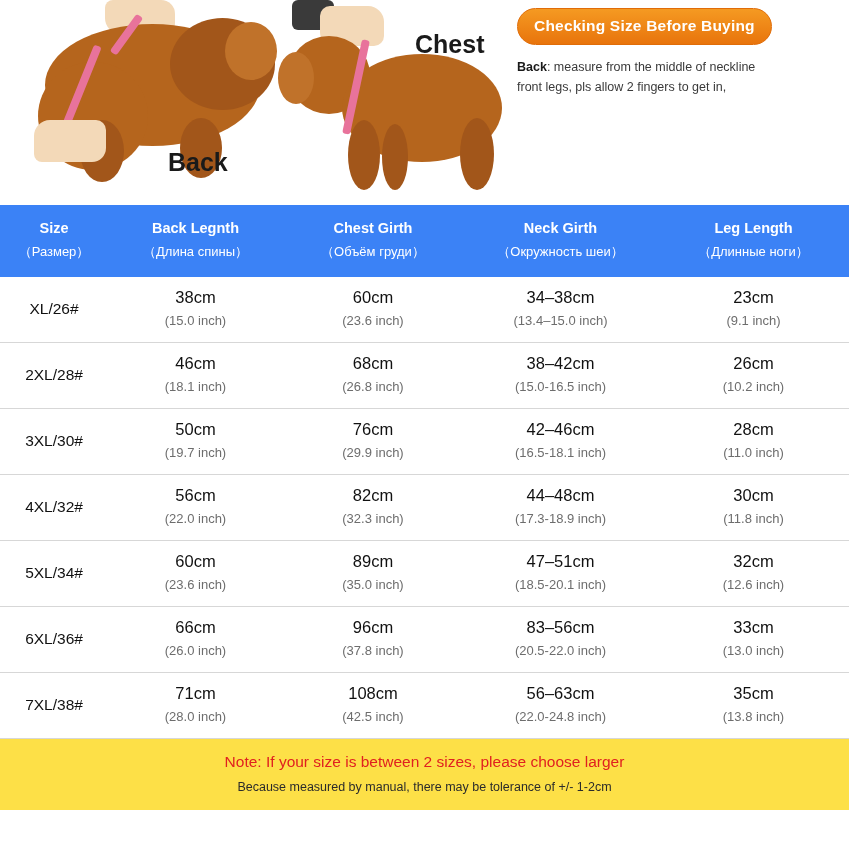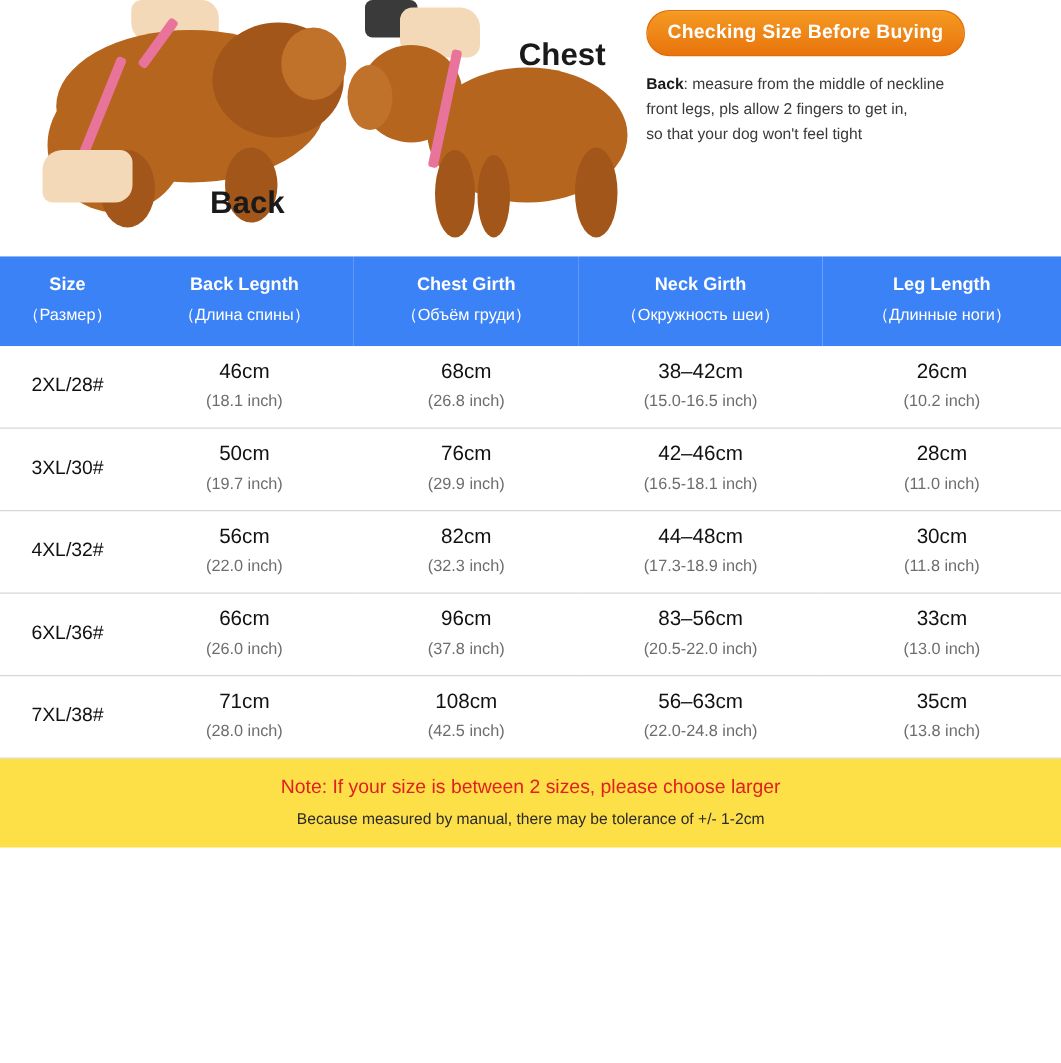--- a/index.html
+++ b/index.html
@@ -210,21 +210,20 @@
     <div class="label-back">Back</div>
     <div class="label-chest">Chest</div>
 
     <div class="info">
       <div class="info-title">Checking Size Before Buying</div>
       <div class="info-lines">
         <div>
           <b>Back</b><span>: measure from the middle of neckline</span>
         </div>
         <div>front legs, pls allow 2 fingers to get in,</div>
-        <div>so that your dog won't feel tight</div>
       </div>
     </div>
   </div>
 
   <table class="size-table">
     <colgroup>
       <col class="col-0">
         <col class="col-1">
         <col class="col-2">
         <col class="col-3">
@@ -249,20 +248,39 @@
           <span class="th-sub">（Окружность шеи）</span>
         </th>
         <th>
           <span>Leg Length</span>
           <span class="th-sub">（Длинные ноги）</span>
         </th>
       </tr>
     </thead>
     <tbody>
 
+      <tr>
+        <td class="size-cell">XL/26#</td>
+        <td>
+          <span class="val-main">38cm</span>
+          <span class="val-inch">(15.0 inch)</span>
+        </td>
+        <td>
+          <span class="val-main">60cm</span>
+          <span class="val-inch">(23.6 inch)</span>
+        </td>
+        <td>
+          <span class="val-main">34–38cm</span>
+          <span class="val-inch">(13.4–15.0 inch)</span>
+        </td>
+        <td>
+          <span class="val-main">23cm</span>
+          <span class="val-inch">(9.1 inch)</span>
+        </td>
+      </tr>
 
       <tr>
         <td class="size-cell">2XL/28#</td>
         <td>
           <span class="val-main">46cm</span>
           <span class="val-inch">(18.1 inch)</span>
         </td>
         <td>
           <span class="val-main">68cm</span>
           <span class="val-inch">(26.8 inch)</span>
@@ -310,20 +328,39 @@
         <td>
           <span class="val-main">44–48cm</span>
           <span class="val-inch">(17.3-18.9 inch)</span>
         </td>
         <td>
           <span class="val-main">30cm</span>
           <span class="val-inch">(11.8 inch)</span>
         </td>
       </tr>
 
+      <tr>
+        <td class="size-cell">5XL/34#</td>
+        <td>
+          <span class="val-main">60cm</span>
+          <span class="val-inch">(23.6 inch)</span>
+        </td>
+        <td>
+          <span class="val-main">89cm</span>
+          <span class="val-inch">(35.0 inch)</span>
+        </td>
+        <td>
+          <span class="val-main">47–51cm</span>
+          <span class="val-inch">(18.5-20.1 inch)</span>
+        </td>
+        <td>
+          <span class="val-main">32cm</span>
+          <span class="val-inch">(12.6 inch)</span>
+        </td>
+      </tr>
 
       <tr>
         <td class="size-cell">6XL/36#</td>
         <td>
           <span class="val-main">66cm</span>
           <span class="val-inch">(26.0 inch)</span>
         </td>
         <td>
           <span class="val-main">96cm</span>
           <span class="val-inch">(37.8 inch)</span>

